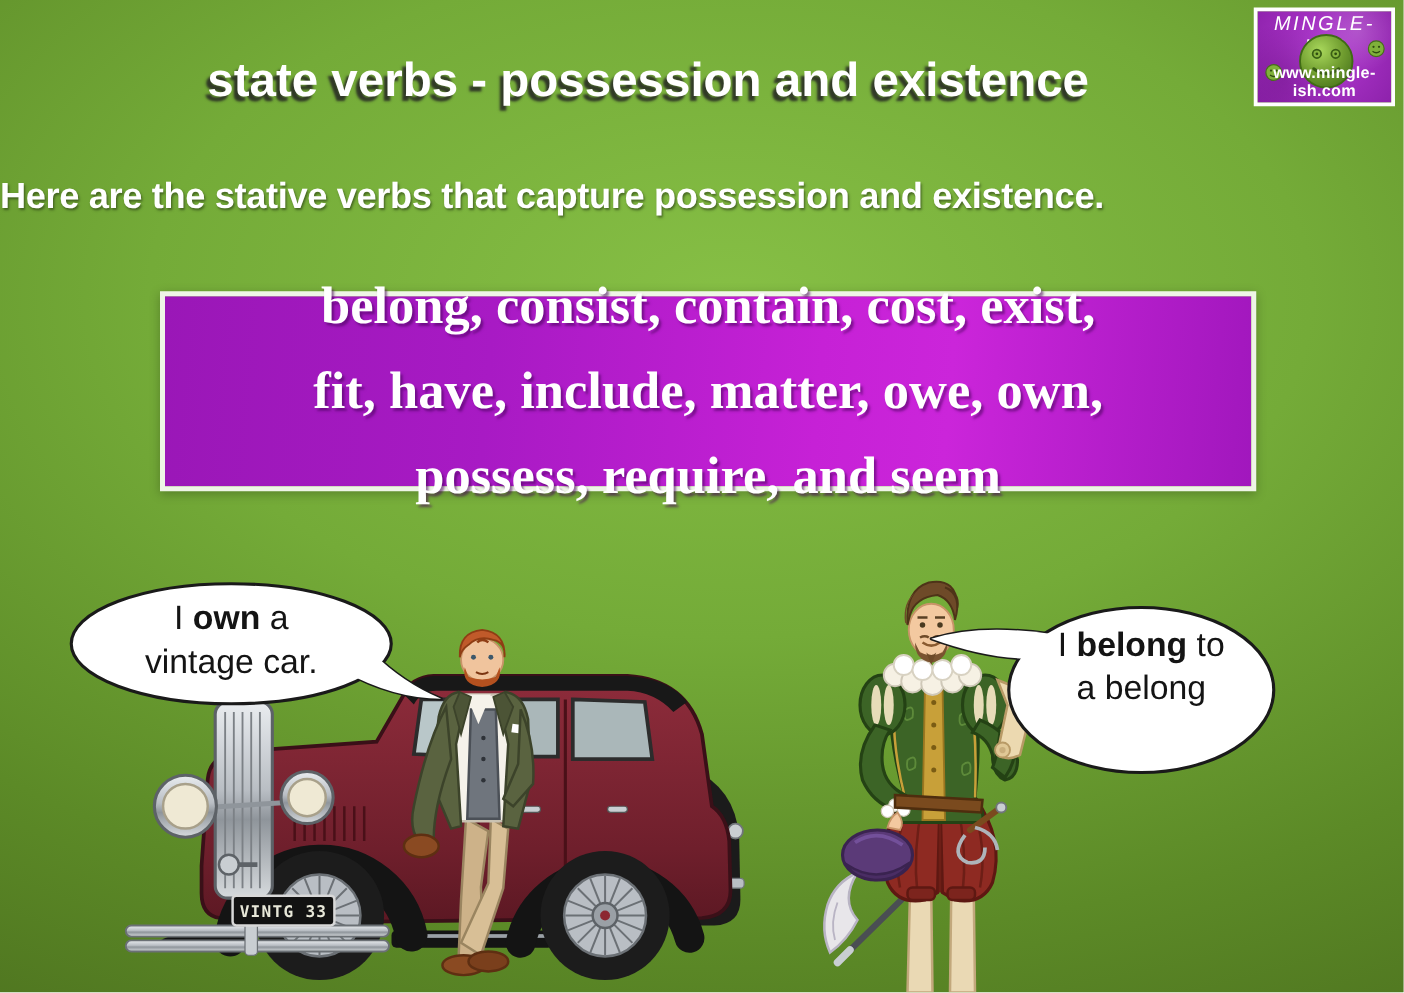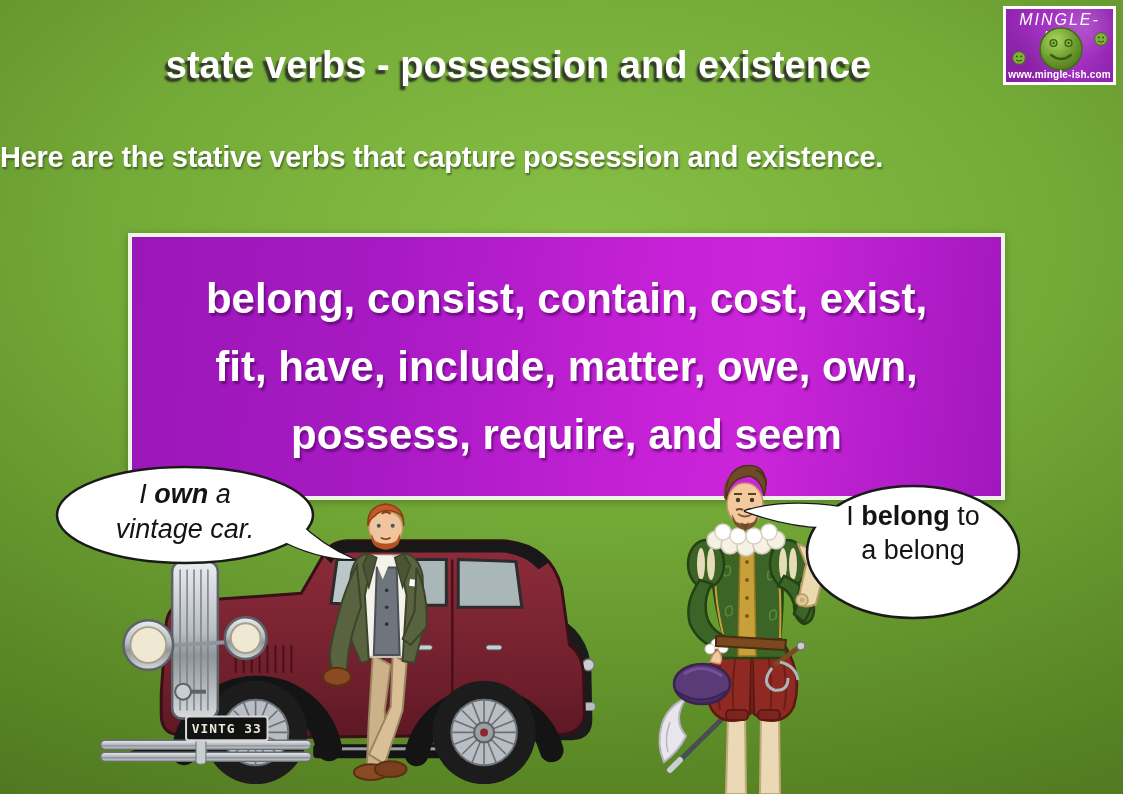--- a/index.html
+++ b/index.html
@@ -37,44 +37,45 @@
   .logo-brand{
     position:absolute;left:0;top:2px;width:100%;text-align:center;
     color:#fff;font-size:16px;letter-spacing:2px;font-style:italic;
     font-weight:normal;
   }
   .logo-smiley{position:absolute;left:32px;top:17px;}
   .logo-smiley-sm1{position:absolute;right:5px;top:23px;}
   .logo-smiley-sm2{position:absolute;left:6px;top:42px;}
   .logo-url{
     position:absolute;left:0;bottom:2px;width:100%;text-align:center;
-    color:#fff;font-size:10px;font-weight:bold;letter-spacing:.2px;
+    color:#fff;font-size:13px;font-weight:bold;letter-spacing:.2px;
   }
   
   .verb-box{
-    position:absolute;left:128px;top:233px;width:877px;height:267px;
+    position:absolute;left:128px;top:233px;width:877px;height:160px;
     box-sizing:border-box;border:4px solid #eef5e6;
     background:linear-gradient(95deg,#9a17b7 0%,#a81ac4 30%,#c621d6 60%,#cb25da 72%,#a117bd 100%);
     display:flex;flex-direction:column;justify-content:center;
     box-shadow:0 2px 8px rgba(0,0,0,.25);
+    font-family:Liberation Serif, serif;
   }
   .verb-line{
     text-align:center;color:#fff;font-weight:bold;
     font-size:42px;line-height:68px;white-space:nowrap;
     text-shadow:2px 3px 2px rgba(70,0,90,.55);
   }
   
   .bubble{position:absolute;}
   .bubble svg{position:absolute;left:0;top:0;}
   .bubble-text{
     position:absolute;text-align:center;color:#141414;
     font-size:27px;line-height:35px;font-weight:normal;
   }
   .bubble-text b{font-weight:bold;}
-  .bubble-left{left:50px;top:462px;width:312px;height:108px;font-style:italic;}
+  .bubble-left{left:50px;top:462px;width:312px;height:108px;}
   .bubble-left .bubble-text{left:15px;top:15px;width:240px;}
   .bubble-right{left:725px;top:483px;width:302px;height:142px;}
   .bubble-right .bubble-text{left:90px;top:16px;width:196px;line-height:34px;}
   
   .scene-car{position:absolute;left:85px;top:496px;width:520px;height:298px;}
   .scene-actor{position:absolute;left:628px;top:452px;width:268px;height:342px;}
 </style>
 </head>
 <body>
 

